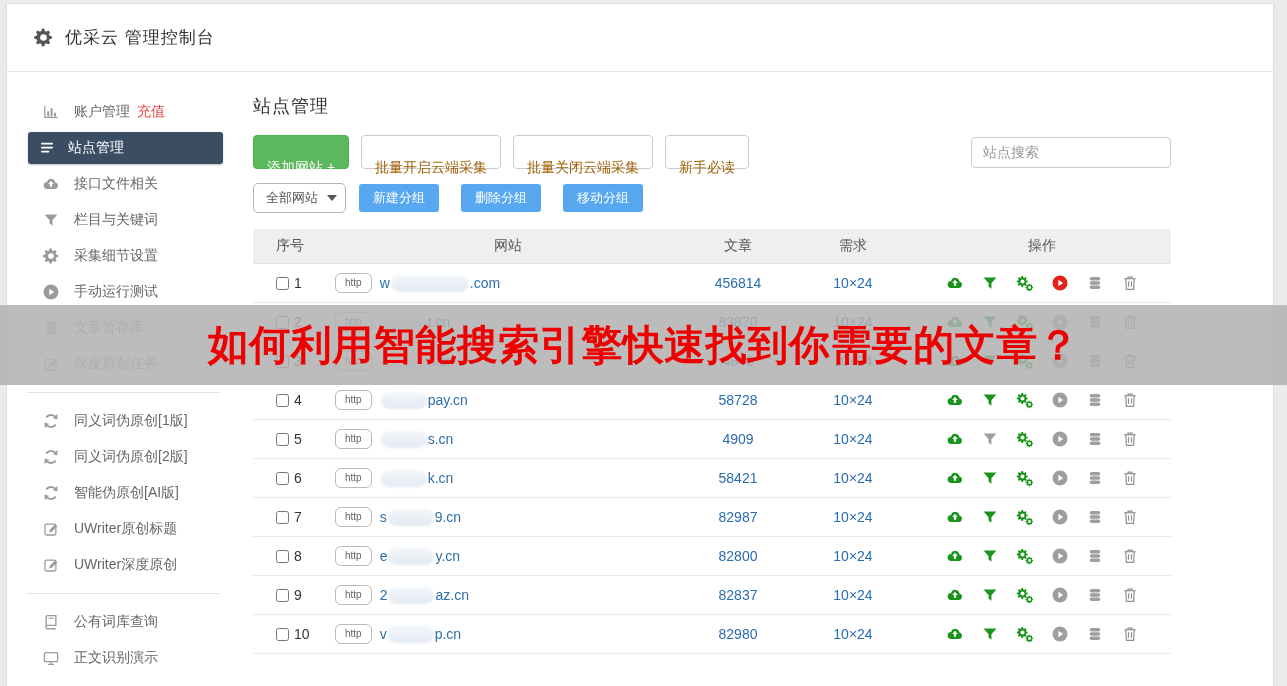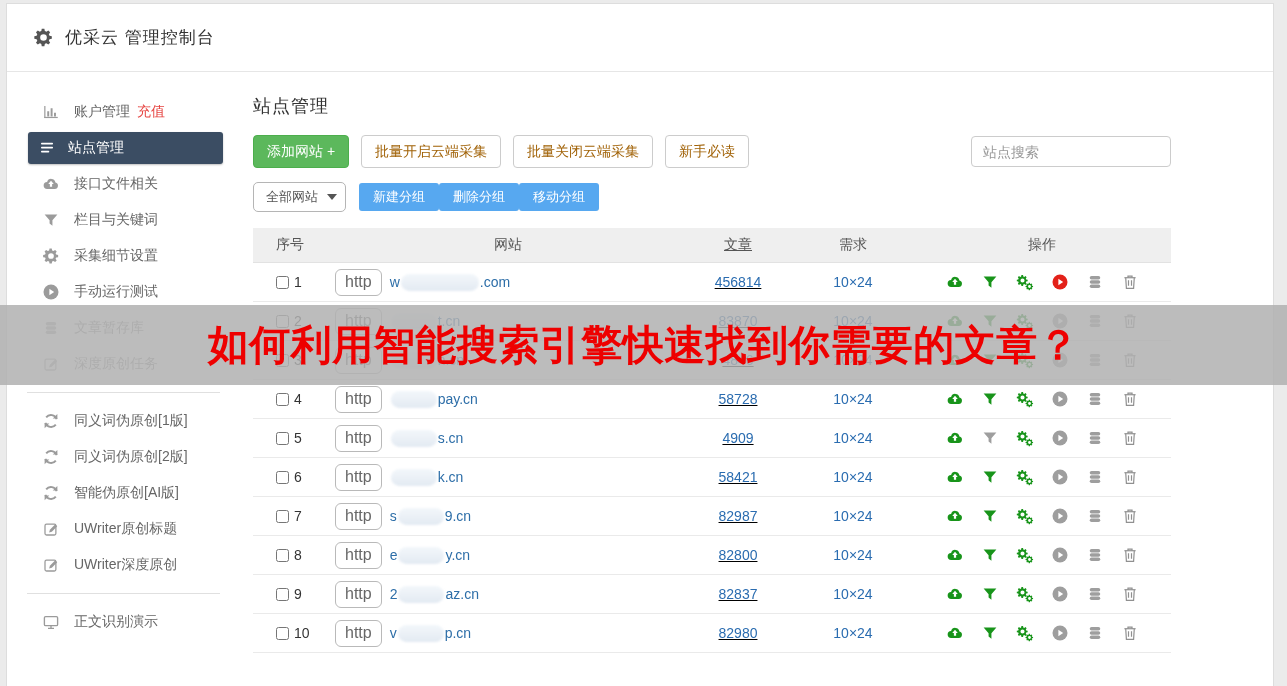--- a/index.html
+++ b/index.html
@@ -24,49 +24,49 @@
   .s-item.muted .ic { color:#b5b5b5; }
   .s-item.sel { background:#3b4d63; color:#fff; border-radius:3px; margin:2px 17px 2px 21px; height:32px; padding-left:10px;
                 box-shadow:0 1px 2px rgba(0,0,0,.25); }
   .s-item.sel .ic { color:#fff; margin-right:12px; }
   .recharge { color:#e64340; margin-left:7px; }
   .s-divider { border-top:1px solid #e0e0e0; margin:10px 20px 10px 20px; }
 
   
   .page-title { font-size:18px; color:#333; letter-spacing:1px; }
   .toolbar { display:flex; align-items:center; margin-top:17px; width:918px; }
-  .btn { font-size:14px; border-radius:4px; padding:0 13px; height:33px; line-height:31px; cursor:pointer; white-space:nowrap; }
+  .btn { font-size:14px; border-radius:4px; padding:16px 13px; height:33px; line-height:31px; cursor:pointer; white-space:nowrap; }
   .btn-green { background:#5cb85c; border:1px solid #4cae4c; color:#fff; margin-right:12px; }
   .btn-plain { background:#fff; border:1px solid #ccc; color:#a16207; margin-right:12px; }
   .search-input { margin-left:auto; width:200px; height:31px; border:1px solid #ccc; border-radius:4px; padding:0 11px;
                   font-size:14px; color:#333; outline:none; }
   .search-input::placeholder { color:#999; }
 
   .groupbar { display:flex; align-items:center; margin-top:14px; }
   .select { width:93px; height:30px; border:1px solid #b5b5b5; border-radius:5px; display:flex; align-items:center;
             padding:0 8px 0 12px; font-size:13px; color:#555; cursor:pointer; margin-right:13px; justify-content:space-between; }
   .chev { width:0; height:0; border-left:5px solid transparent; border-right:5px solid transparent; border-top:6px solid #555; }
   .btn-blue { background:#57a8f0; border:none; color:#fff; font-size:13px; height:28px; line-height:28px; border-radius:3px;
-              padding:0 14px; margin-right:0; cursor:pointer; }
+              padding:0 14px; margin-right:22px; cursor:pointer; }
 
   
   .table { width:918px; margin-top:16px; font-size:14px; }
   .thead { display:flex; align-items:center; height:35px; background:#efefef; color:#555; border-bottom:1px solid #e2e2e2; }
   .trow  { display:flex; align-items:center; height:39px; border-bottom:1px solid #eaeaea; background:#fff; }
   .c-no   { width:80px;  padding-left:23px; display:flex; align-items:center; }
   .c-site { width:350px; display:flex; align-items:center; }
-  .c-art  { width:110px; text-align:center;text-decoration:underline; }
+  .c-art  { width:110px; text-align:center; }
   .c-dem  { width:120px; text-align:center; }
   .c-act  { width:258px; display:flex; align-items:center; justify-content:center; }
   .thead .c-site, .thead .c-art, .thead .c-dem, .thead .c-act { justify-content:center; text-align:center; }
   .thead .c-site { display:block; }
 
   .c-no input { width:13px; height:13px; margin-right:5px; }
   .rowno { color:#333; }
-  .pill { border:1px solid #b9b9b9; border-radius:6px; padding:3px 9px 4px; font-size:16px; color:#666; margin:0 8px 0 2px; cursor:pointer; }
+  .pill { border:1px solid #b9b9b9; border-radius:6px; padding:3px 9px 4px; font-size:10px; color:#666; margin:0 8px 0 2px; cursor:pointer; }
   .domain { color:#2d6ea8; cursor:pointer; display:flex; align-items:center; }
   .blurpatch { display:inline-block; width:46px; height:17px; border-radius:9px; margin:0 1px;
                background:linear-gradient(180deg,#f3f7fb,#e3eaf2); filter:blur(1.2px); }
   .blur-lg { width:78px; }
   .artlink, .demval { color:#2a6cb0; cursor:pointer; }
 
   .c-act .aic { width:18px; height:18px; margin:0 8.5px; cursor:pointer; display:inline-block; }
   .ic-green { color:#18941a; }
   .ic-gray  { color:#9e9e9e; }
   .ic-red   { color:#e32119; }
@@ -244,20 +244,26 @@
             </div>
             <div class="s-item">
               <svg class="ic">
                 <use href="#i-edit"></use>
               </svg>
               <span>UWriter深度原创</span>
             </div>
             <div class="s-divider"></div>
             <div class="s-item">
               <svg class="ic">
+                <use href="#i-book"></use>
+              </svg>
+              <span>公有词库查询</span>
+            </div>
+            <div class="s-item">
+              <svg class="ic">
                 <use href="#i-monitor"></use>
               </svg>
               <span>正文识别演示</span>
             </div>
           </div>
       </div>
 
       <div class="main">
         <div class="page-title">站点管理</div>
 

